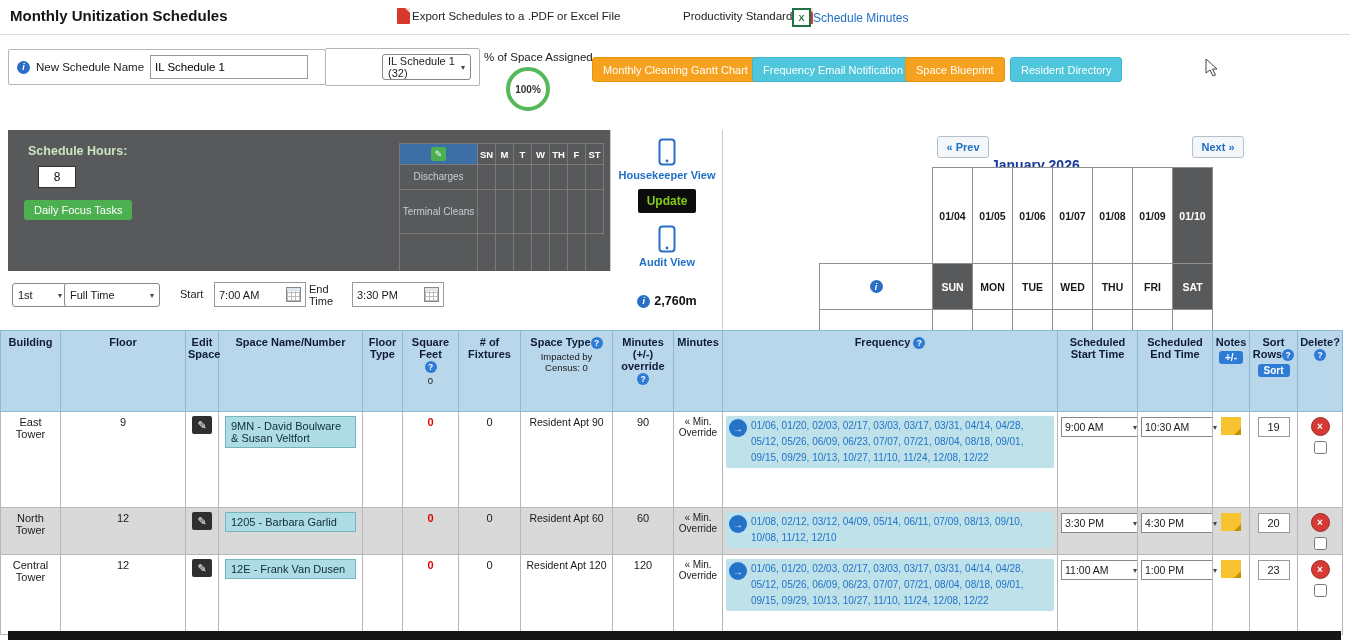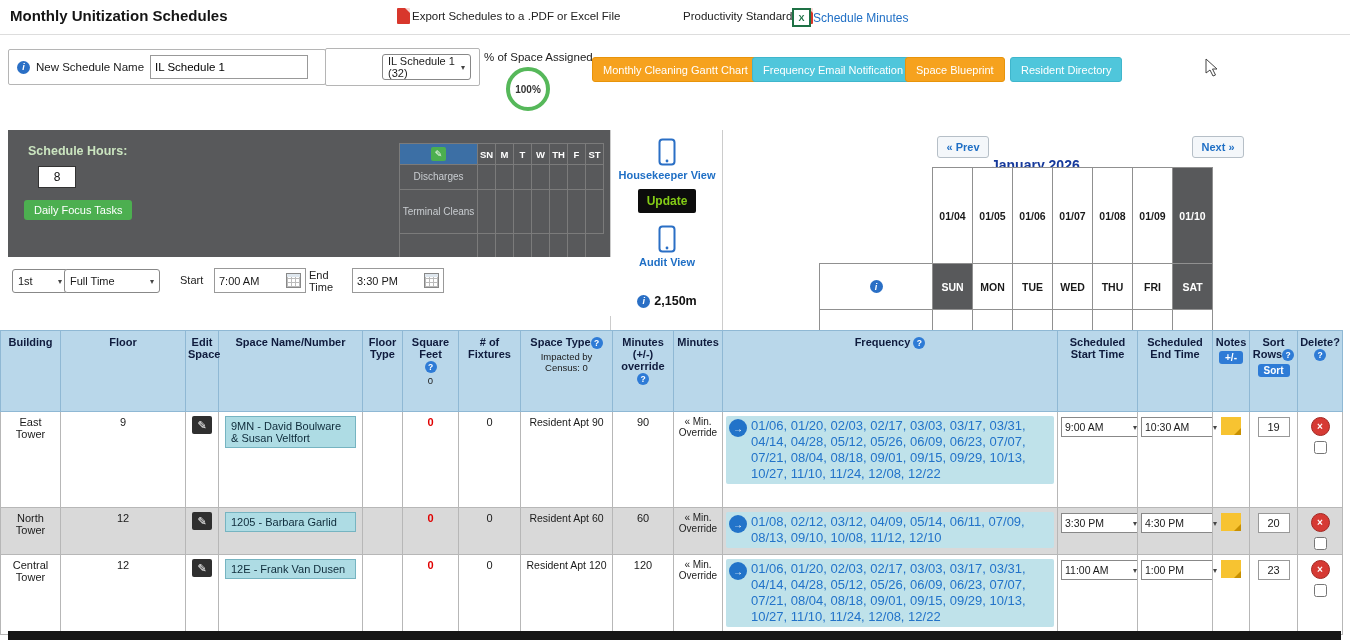--- a/index.html
+++ b/index.html
@@ -73,21 +73,21 @@
   .cal-date{font-weight:bold;}
   .cal-day{font-weight:bold;}
   .cal-lab{font-size:10px;color:#111;}
   .val-blue{color:#1B5EBE;font-weight:bold;}
   .val-yellow{background:#FFDF82!important;font-weight:bold;color:#222;}
   .proj-input{width:30px;height:16px;border:1px solid #666;text-align:center;font-size:10.5px;padding:0;
        font-family:"Liberation Sans",sans-serif;}
   .proj-edge{border:2px solid #333;}
 
   
-  .shift-area{position:absolute;left:0;top:257px;width:610px;height:59px;background:#fff;padding-left:26px;}
+  .shift-area{position:absolute;left:0;top:271px;width:610px;height:59px;background:#fff;padding-left:26px;}
   .shift-sel{position:absolute;top:12px;height:22px;border:1px solid #888;border-radius:3px;background:#fff;
        display:flex;align-items:center;justify-content:space-between;font-size:11px;padding:0 5px;cursor:pointer;}
   .shift-lab{position:absolute;font-size:11px;line-height:12px;color:#222;}
   .time-box{position:absolute;top:11px;width:82px;height:23px;border:1px solid #999;background:#fff;display:flex;
        align-items:center;justify-content:space-between;padding:0 4px;font-size:11px;cursor:pointer;}
   .cal-glyph{width:13px;height:13px;border:1px solid #888;background-color:#fff;background:
        linear-gradient(#dfe7ee 0 3px, rgba(0,0,0,0) 3px),
        repeating-linear-gradient(to right,#bbb 0 1px, rgba(0,0,0,0) 1px 4px),
        repeating-linear-gradient(to bottom,#bbb 0 1px, rgba(0,0,0,0) 1px 4px);}
 
@@ -110,21 +110,21 @@
        align-items:center;justify-content:center;margin:0 auto;cursor:pointer;}
   .space-box{display:block;margin:0 3px;background:#AEDCE4;border:1px solid #76B4C1;padding:3px 5px;text-align:left;
        font-size:11px;color:#0E2B3A;cursor:pointer;}
   td.c-sqft{color:#E00000;font-weight:bold;}
   td.c-stype{font-size:10.5px;}
   td.c-minnote{font-size:10px;color:#222;}
   td.c-freq{padding:3px;}
   .freq-box{background:#BFE2EA;border-radius:2px;display:flex;align-items:flex-start;min-height:100%;}
   .freq-icon{flex:0 0 auto;width:18px;height:18px;border-radius:50%;background:#2273C9;color:#fff;font-size:10px;
        display:flex;align-items:center;justify-content:center;margin:3px;cursor:pointer;}
-  .freq-dates{color:#2273C9;font-size:13px;line-height:16px;text-align:left;padding:2px 4px 2px 1px;cursor:pointer;}
+  .freq-dates{color:#2273C9;font-size:10px;line-height:16px;text-align:left;padding:2px 4px 2px 1px;cursor:pointer;}
   .time-select{width:72px;height:18px;border:1px solid #888;background:#fff;display:flex;align-items:center;
        justify-content:space-between;padding:0 3px;font-size:10.5px;margin:1px auto;cursor:pointer;}
   .note-icon{width:20px;height:18px;background:#F7C331;position:relative;margin:1px auto;cursor:pointer;}
   .note-icon::after{content:"";position:absolute;right:0;bottom:0;border-style:solid;border-width:0 0 7px 7px;
        border-color:transparent transparent #C89000 transparent;}
   .sort-box{width:30px;height:18px;border:1px solid #999;background:#fff;display:flex;align-items:center;
        justify-content:center;font-size:11px;margin:1px auto;}
   .del-icon{width:17px;height:17px;border-radius:50%;background:#D63A34;border:1px solid #A32722;color:#fff;
        font-size:10px;font-weight:bold;display:flex;align-items:center;justify-content:center;margin:1px auto;cursor:pointer;}
   .del-check{display:block;margin:5px auto 0;}
@@ -230,21 +230,21 @@
   </svg>
   <div class="hk-label">Housekeeper View</div>
   <button class="update-btn">Update</button>
   <svg class="phone-icon" style="margin-top:12px;" width="18" height="28" viewBox="0 0 18 28">
     <rect x="1.5" y="1.5" width="15" height="25" rx="3" fill="none" stroke="#2A6FC5" stroke-width="2"></rect>
     <circle cx="9" cy="23" r="1.4" fill="#2A6FC5"></circle>
   </svg>
   <div class="hk-label">Audit View</div>
   <div class="total-min">
     <span class="info-icon">i</span>
-    <span>2,150m</span>
+    <span>2,760m</span>
   </div>
 </div>
 
 <div class="cal-panel" style="border-left:1px solid #ccc;">
   <button class="nav-btn" style="left:214px;">« Prev</button>
   <div class="cal-title">January 2026</div>
   <button class="nav-btn" style="left:469px;">Next »</button>
 
   <table class="cal">
     <colgroup>

